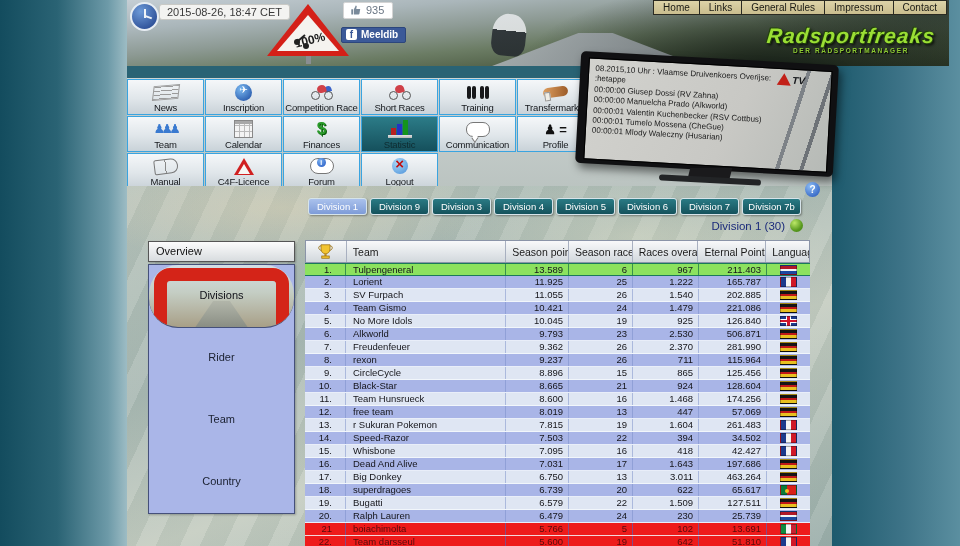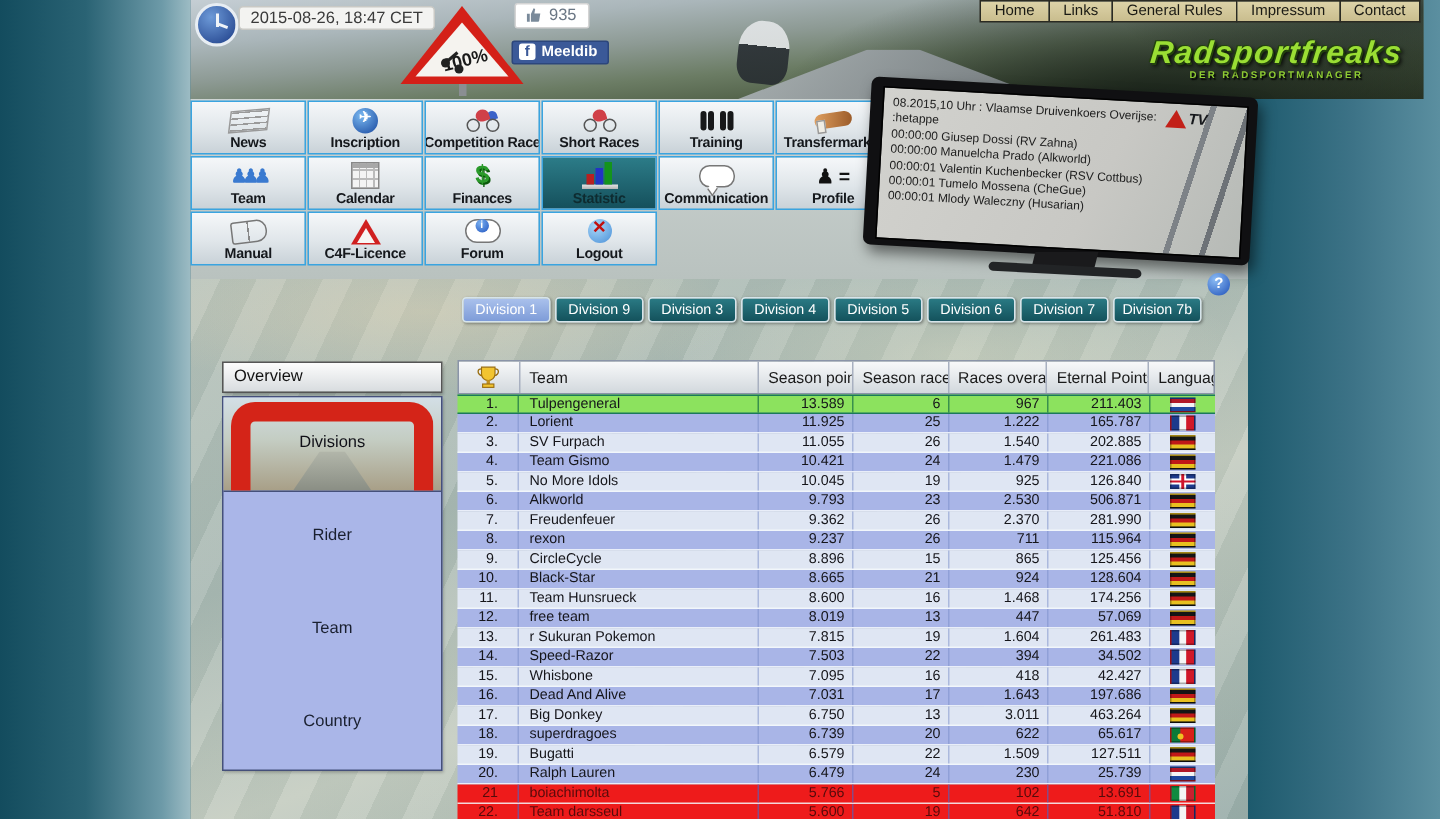--- a/index.html
+++ b/index.html
@@ -42,22 +42,22 @@
   .topnav-item{background:linear-gradient(180deg,#ddd3a8,#c9bd8e);border:1px solid #2a2a22;border-left:none;
     padding:0 9px;font-size:10px;line-height:13px;color:#1a1a14;cursor:pointer;white-space:nowrap;}
   .topnav-item:first-child{border-left:1px solid #2a2a22;}
   .logo{position:absolute;right:14px;top:24px;text-align:center;}
   .logo-title{font-size:21px;font-weight:bold;font-style:italic;color:#9ade34;letter-spacing:1px;
     transform:skewX(-6deg);text-shadow:1px 1px 0 #23430c,-1px -1px 0 #23430c,2px 2px 3px #000;}
   .logo-sub{font-size:6.5px;font-weight:bold;color:#8ecb33;letter-spacing:1.6px;margin-top:-1px;
     text-shadow:1px 1px 1px #000;}
 
   
-  .menu{position:absolute;left:0;top:66px;width:705px;height:120px;
-    background:linear-gradient(180deg,#cdd4d2,#b9c2bf);font-weight:bold;}
+  .menu{position:absolute;left:0;top:78px;width:705px;height:120px;
+    background:linear-gradient(180deg,#cdd4d2,#b9c2bf);}
   .menu-row{display:flex;gap:1px;margin-bottom:1px;}
   .menu-row:first-child{margin-top:1px;}
   .menu-btn{width:77px;height:36px;box-sizing:border-box;border:1px solid #3aa4e0;
     background:linear-gradient(180deg,#f5f7f9 0%,#e0e6ea 55%,#c9d2d8 100%);
     display:flex;flex-direction:column;align-items:center;justify-content:flex-end;
     font-size:9.5px;letter-spacing:-.2px;color:#15181c;cursor:pointer;overflow:hidden;}
   .menu-btn .menu-label{line-height:12px;white-space:nowrap;}
   .menu-btn.active{background:linear-gradient(180deg,#2c7c88,#15505c);color:#0e2b30;}
   .mi{height:20px;display:flex;align-items:center;justify-content:center;position:relative;}
 
@@ -155,21 +155,21 @@
   .green-sphere{width:13px;height:13px;border-radius:50%;
     background:radial-gradient(circle at 35% 30%,#bce868,#5a9a20 60%,#3a7a10);}
 
   
   .sidebar{position:absolute;left:21px;top:241px;width:147px;z-index:2;}
   .sidebar-header{height:19px;background:linear-gradient(180deg,#fcfcfc,#d8dcdf);border:1px solid #555;
     font-size:11px;line-height:18px;padding-left:7px;color:#111;box-shadow:1px 1px 2px rgba(0,0,0,.25);}
   .sidebar-panel{margin-top:2px;height:248px;background:#aab6e8;border:1px solid #45507a;position:relative;
     box-shadow:1px 1px 2px rgba(0,0,0,.25);}
   .arch-img{height:62px;position:relative;overflow:hidden;border-bottom:1px solid #45507a;
-    background:linear-gradient(180deg,#d3dfe6 0%,#c4cdc3 45%,#a89f87 100%);}
+    background:linear-gradient(180deg,#d3dfe6 0%,#c4cdc3 45%,#a89f87 100%);border-radius:29px;}
   .arch-img::after{content:"";position:absolute;left:32%;right:32%;top:58%;bottom:0;
     background:linear-gradient(#b2b6aa,#8a8e84);clip-path:polygon(34% 0,66% 0,100% 100%,0 100%);}
   .arch{position:absolute;left:5px;right:5px;top:3px;bottom:-4px;border:13px solid #d42418;border-bottom:none;
     border-radius:16px 16px 0 0;z-index:1;}
   .arch-label{position:absolute;left:0;width:100%;top:24px;text-align:center;font-size:11px;color:#101018;
     z-index:2;cursor:pointer;}
   .sidebar-item{position:absolute;left:0;width:100%;text-align:center;font-size:11px;color:#1a2030;cursor:pointer;}
   .sidebar-item:nth-of-type(1){top:86px;}
   .sidebar-item:nth-of-type(2){top:148px;}
   .sidebar-item:nth-of-type(3){top:210px;}
@@ -399,20 +399,24 @@
       <div class="tab active">Division 1</div>
       <div class="tab">Division 9</div>
       <div class="tab">Division 3</div>
       <div class="tab">Division 4</div>
       <div class="tab">Division 5</div>
       <div class="tab">Division 6</div>
       <div class="tab">Division 7</div>
       <div class="tab">Division 7b</div>
     </div>
 
+  <div class="division-status">
+    <span class="division-label">Division 1 (30)</span>
+    <span class="green-sphere"></span>
+  </div>
 
   <div class="sidebar">
     <div class="sidebar-header">Overview</div>
     <div class="sidebar-panel">
       <div class="arch-img">
         <div class="arch"></div>
         <div class="arch-label">Divisions</div>
       </div>
       <div id="sidebar-items">
           <div class="sidebar-item">Rider</div>

